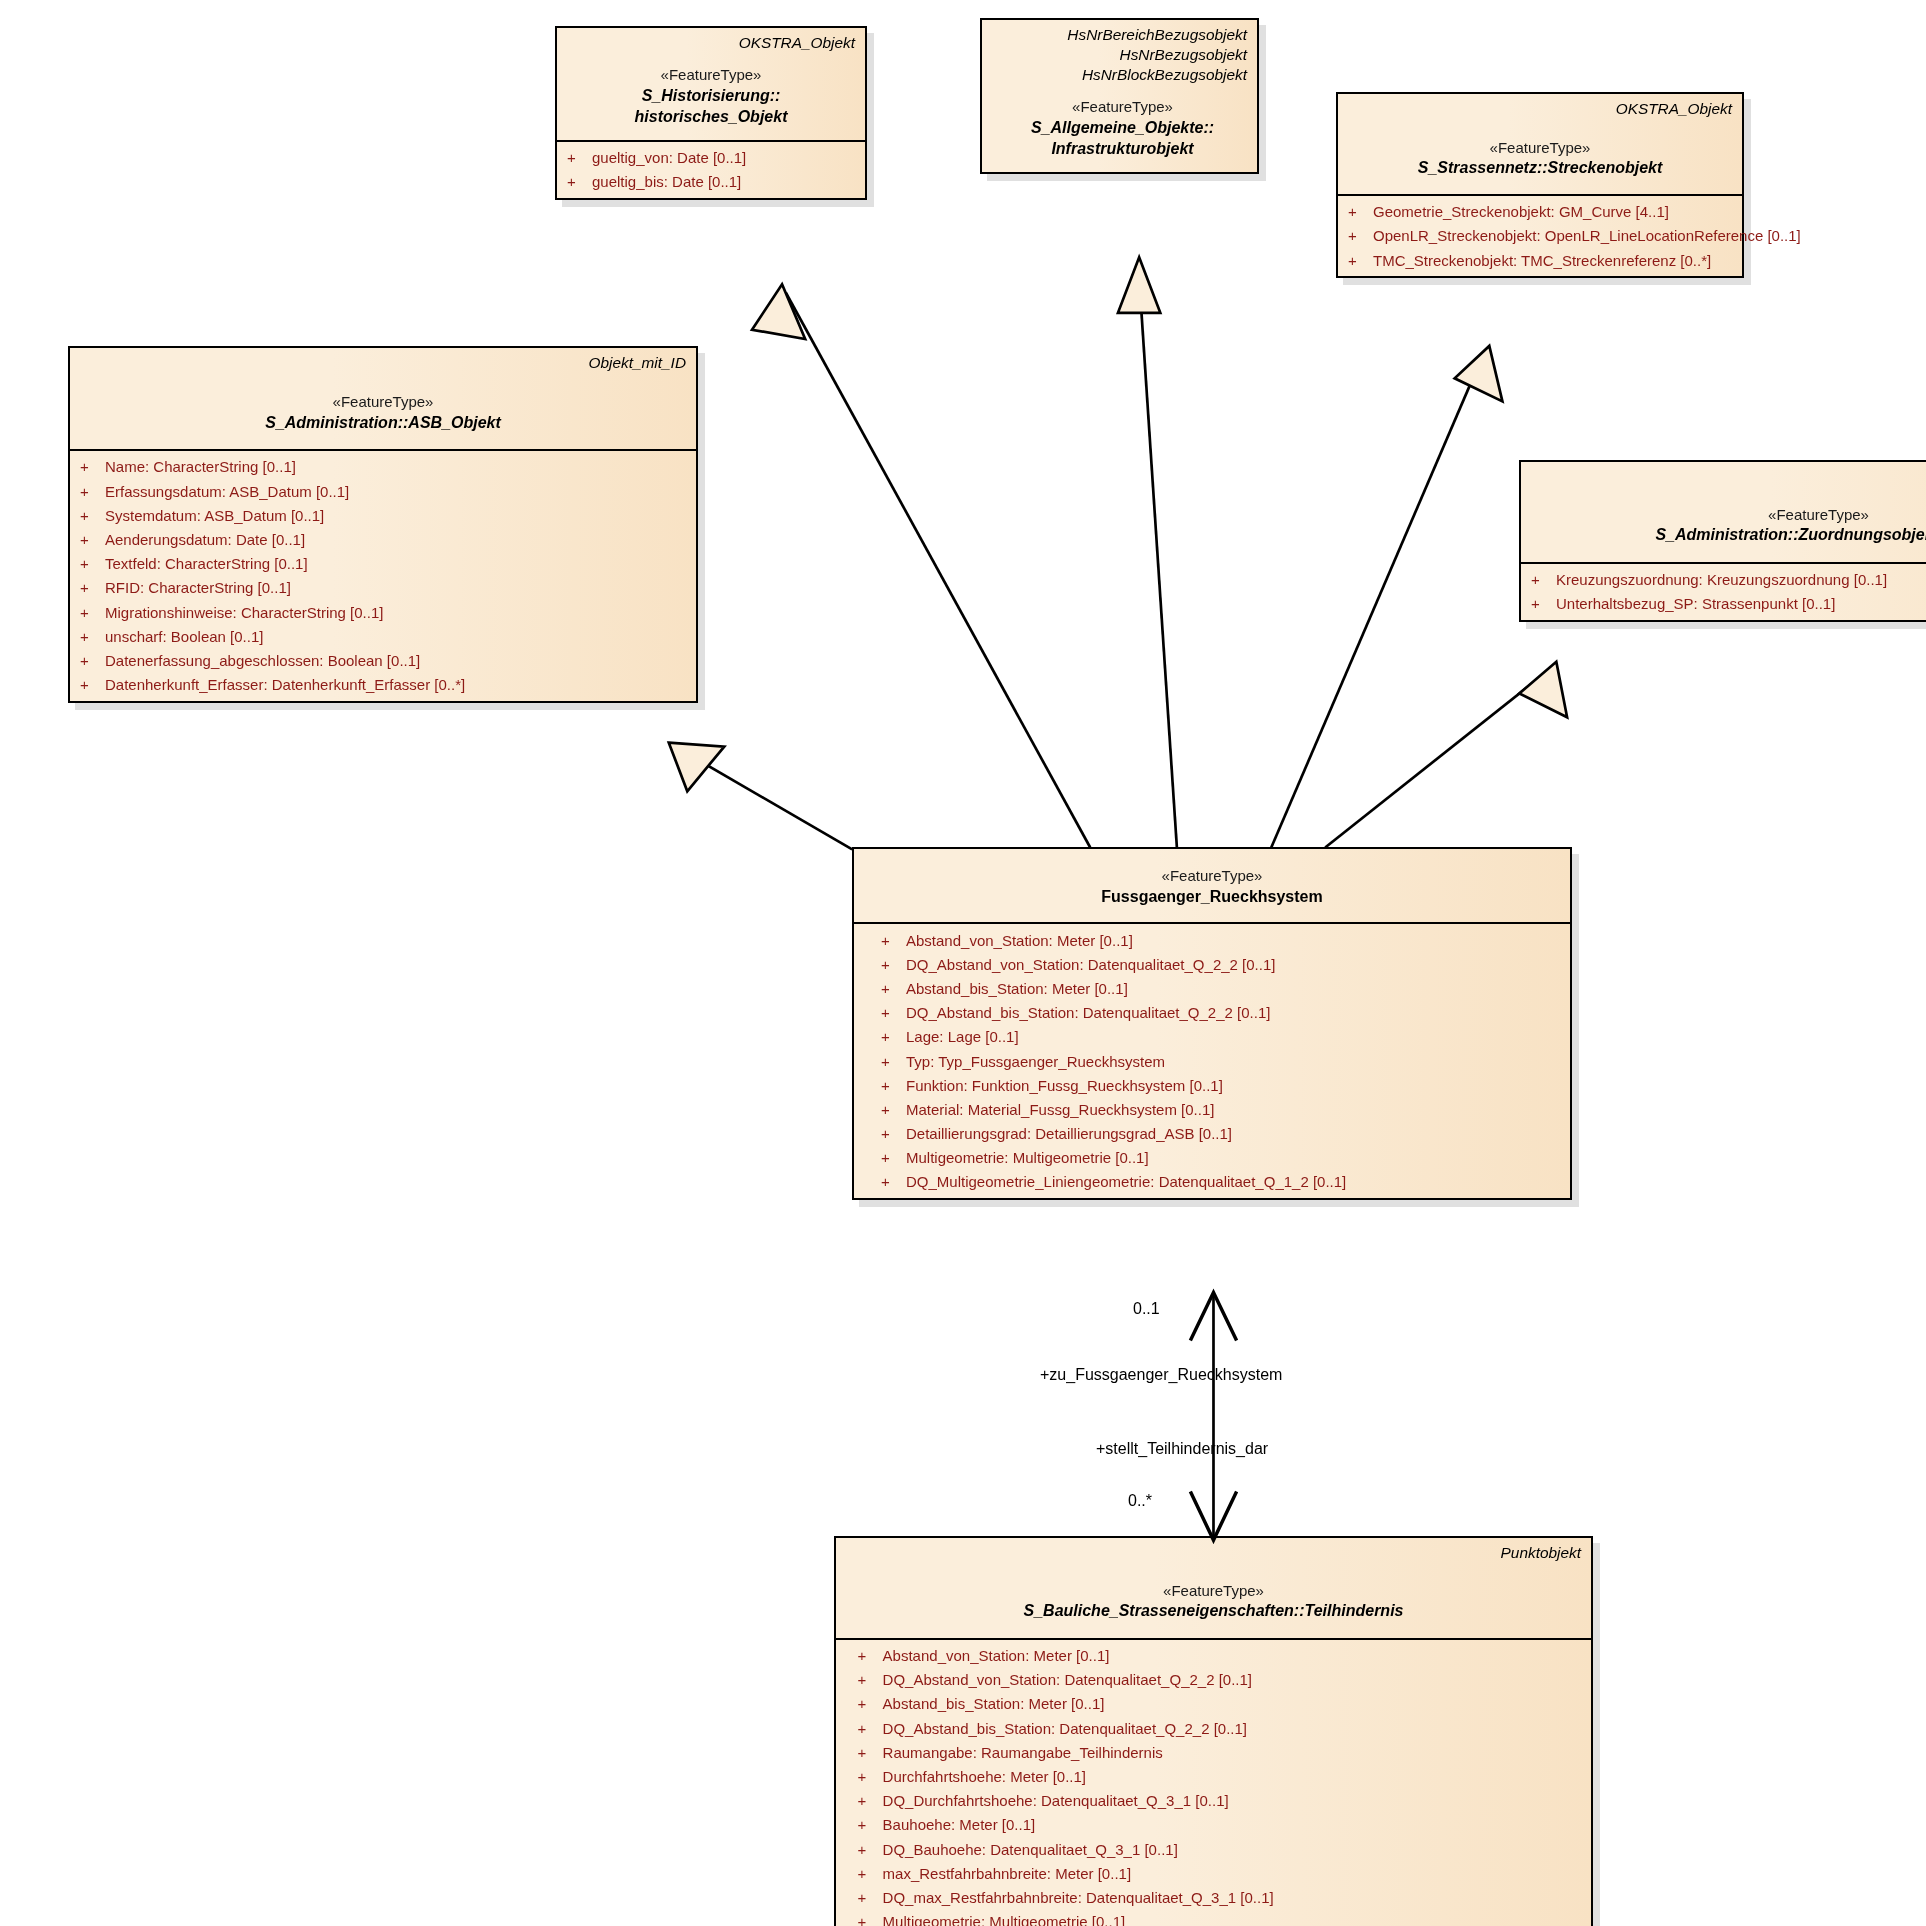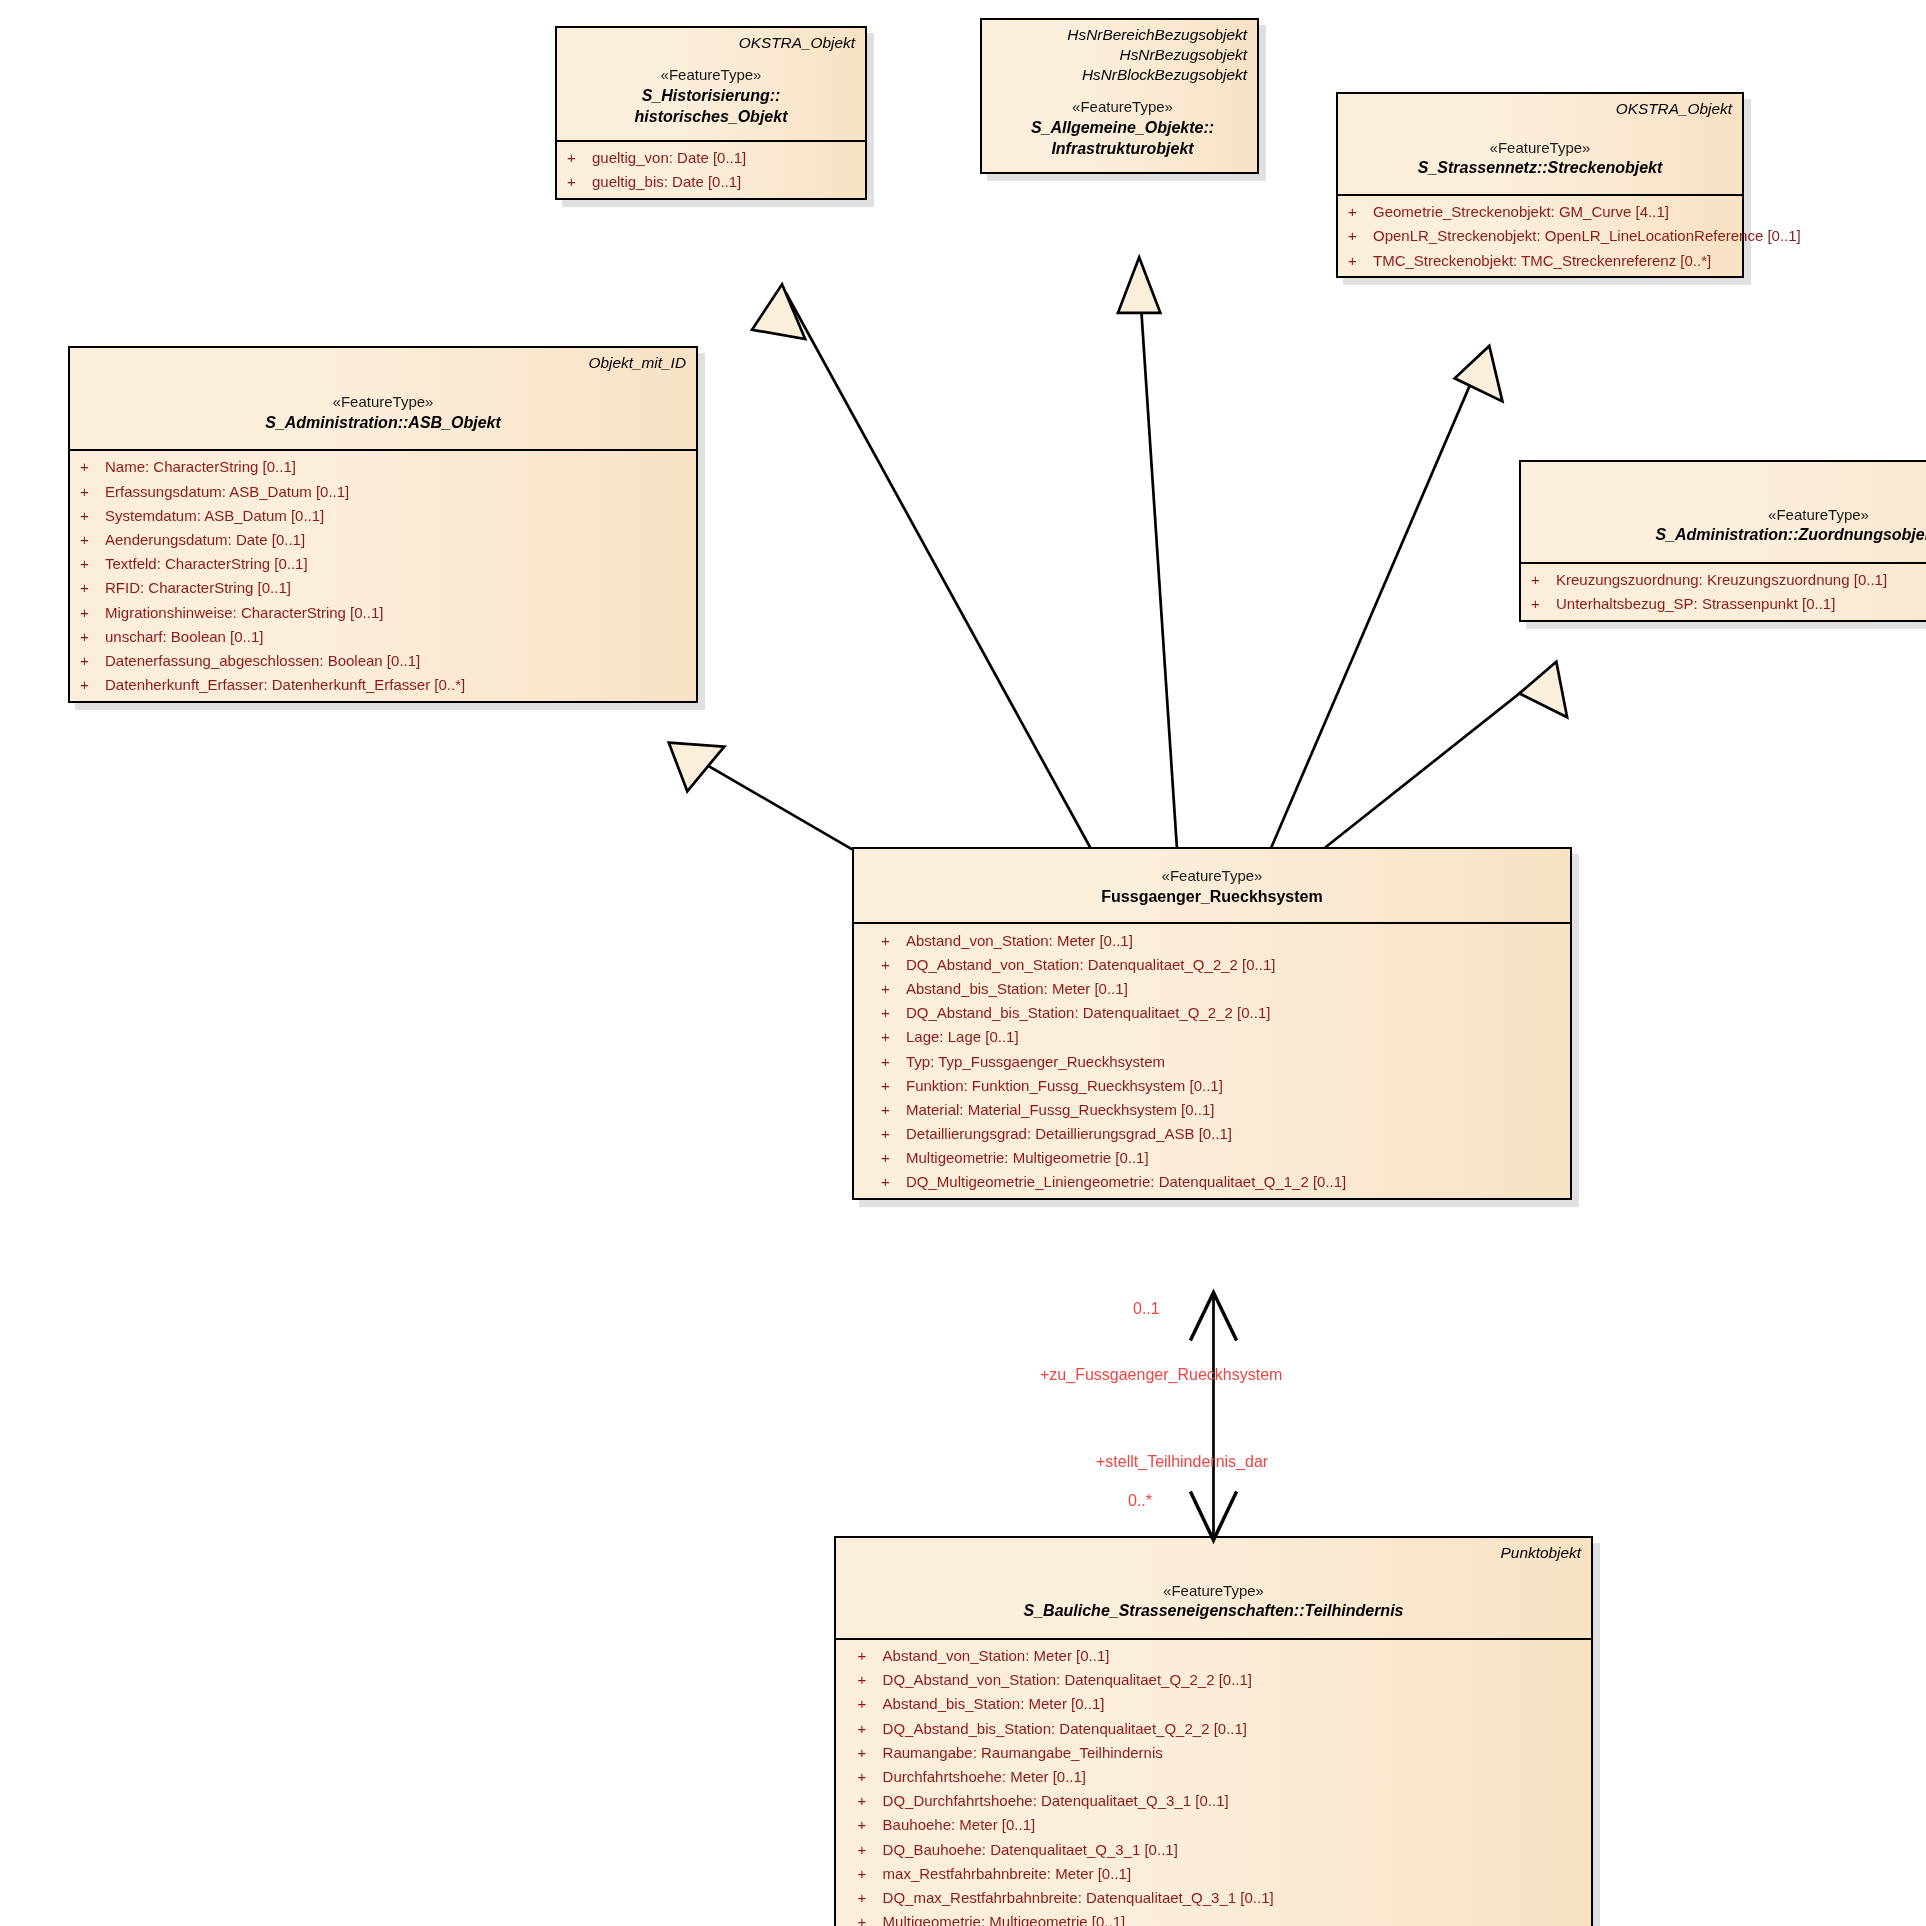--- a/index.html
+++ b/index.html
@@ -94,21 +94,21 @@
     left: 0; top: 0;
     width: 2145px;
     height: 2168px;
     z-index: 8;
     pointer-events: none;
   }
   
   .edge-label {
     position: absolute;
     font-size: 16px;
-    color: #ef4444;
+    color: #000000;
     white-space: nowrap;
     z-index: 9;
   }
 </style>
 </head>
 <body>
 
 <div id="canvas">
 
   <svg id="wires" viewBox="0 0 5568 5628">
@@ -317,21 +317,21 @@
       </div>
       <div class="attr-row">
         <span class="attr-vis">+</span>
         <span class="attr-text">DQ_Multigeometrie_Liniengeometrie: Datenqualitaet_Q_1_2 [0..1]</span>
       </div>
     </div>
   </div>
 
   <div class="edge-label" style="left:1133px; top:1300px;">0..1</div>
   <div class="edge-label" style="left:1040px; top:1366px;text-align:right;">+zu_Fussgaenger_Rueckhsystem</div>
-  <div class="edge-label" style="left:1096px; top:1440px;margin-top:13px;">+stellt_Teilhindernis_dar</div>
+  <div class="edge-label" style="left:1096px; top:1440px;">+stellt_Teilhindernis_dar</div>
   <div class="edge-label" style="left:1128px; top:1492px;">0..*</div>
 
   <div class="uml-class" style="left:834px; top:1536px; width:759px;">
     <div class="uml-head with-sep">
       <span class="qualifier">Punktobjekt</span>
       <span class="stereotype" style="margin-top:17.7px;">«FeatureType»</span>
       <span class="classname italic" style="padding-bottom:9.2px;">S_Bauliche_Strasseneigenschaften::Teilhindernis</span>
     </div>
     <div class="uml-attrs" style="padding-left:21.6px;">
       <div class="attr-row">

